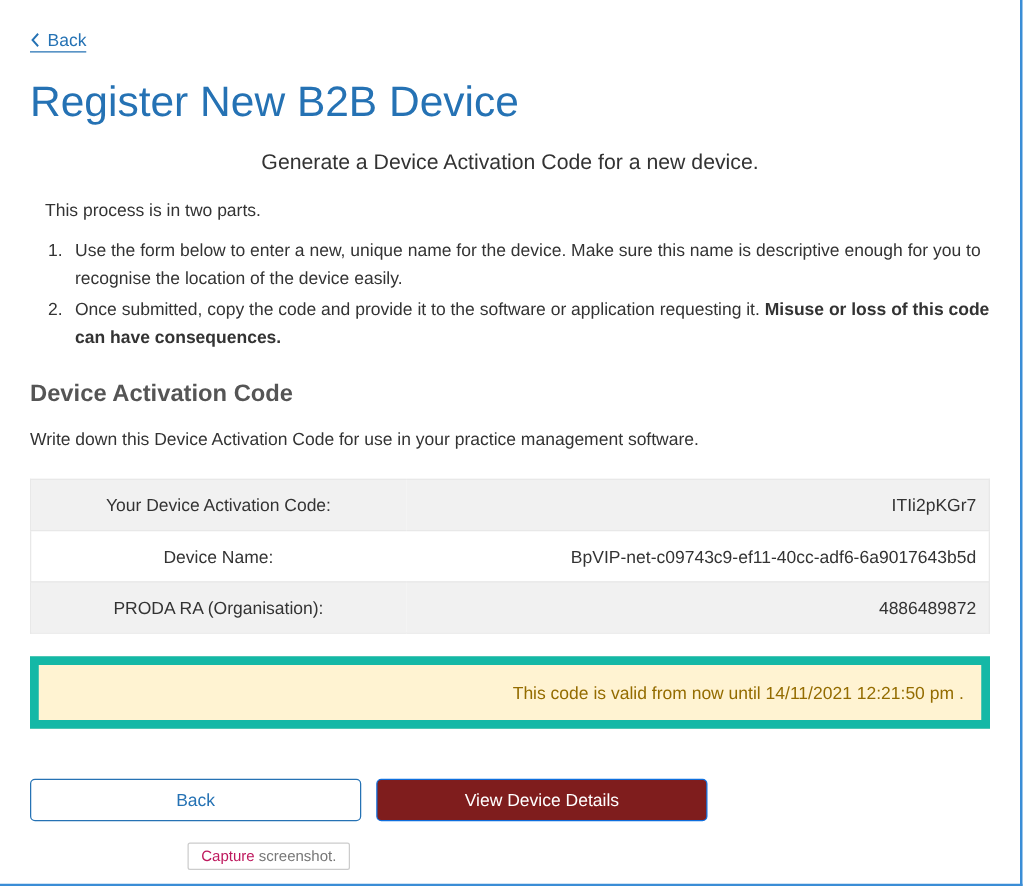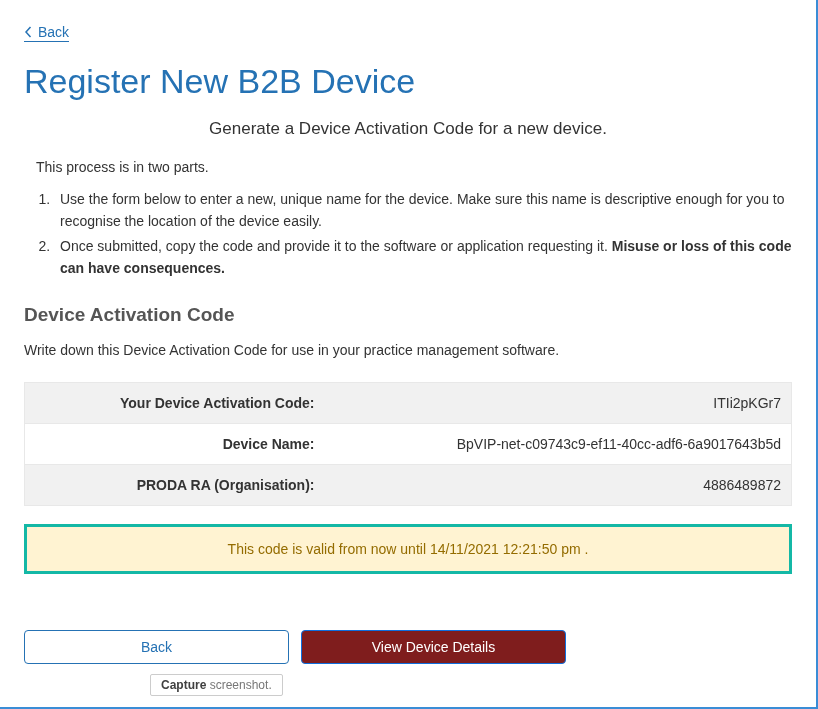--- a/index.html
+++ b/index.html
@@ -71,35 +71,35 @@
     .table tr {
       border: 1px solid #e8e8e8;
     }
     .table tr.shaded { background: #f1f1f1; }
     .table td {
       padding: 12px 10px;
       font-size: 14px;
       vertical-align: middle;
     }
     .table td.label {
-      font-weight: 700;
-      text-align: right;
+      font-weight: 400;
+      text-align: center;
       width: 300px;
     }
     .table td.value {
       text-align: right;
     }
     .notice {
       background: #fff3d2;
-      border: 3px solid #14b8a6;
+      border: 7px solid #14b8a6;
       padding: 14px;
-      text-align: center;
+      text-align: right;
       font-size: 14px;
       color: #946c00;
-      margin-bottom: 56px;
+      margin-bottom: 40px;
     }
     .button-row {
       display: flex;
       gap: 12px;
     }
     .btn {
       flex: 0 0 auto;
       width: 265px;
       height: 34px;
       border-radius: 4px;
@@ -123,21 +123,21 @@
       position: absolute;
       left: 150px;
       bottom: 11px;
       background: #fff;
       border: 1px solid #ccc;
       border-radius: 2px;
       padding: 3px 10px;
       font-size: 12px;
       color: #777;
     }
-    .capture-btn .bold { color: #404040; font-weight: 700; }
+    .capture-btn .bold { color: #be185d; font-weight: 400; }
   </style>
 </head>
 <body>
 
 <div class="content">
   <a href="#" class="back-link">
     <svg viewBox="0 0 8 12">
         <path d="M6.5 1 L2 6 L6.5 11" stroke="#2572b4" stroke-width="1.5" fill="none"></path>
       </svg>
     <span>Back</span>

